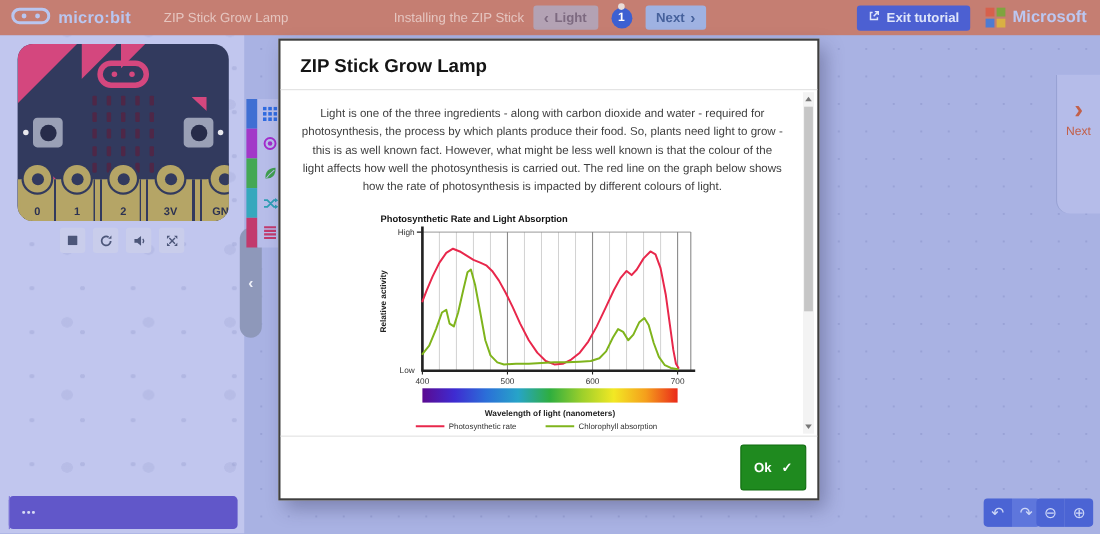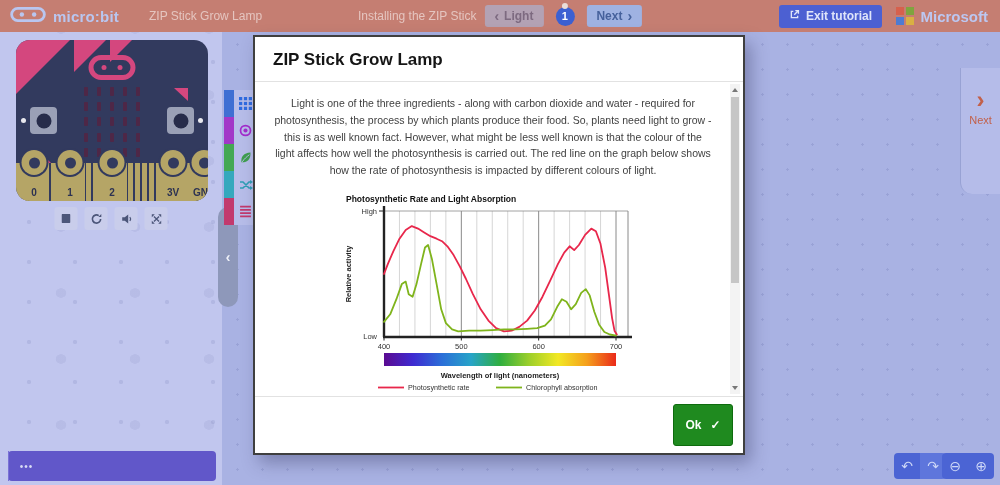--- a/index.html
+++ b/index.html
@@ -23,21 +23,21 @@
   .chev{font-size:14px;line-height:1;}
   .step-orb{width:19px;height:19px;border-radius:50%;background:#3c60d2;color:#fff;
     font-size:11px;font-weight:bold;display:flex;align-items:center;justify-content:center;
     position:relative;margin:0 4px;cursor:pointer;}
   .step-orb::before{content:'';position:absolute;top:-4px;left:50%;transform:translateX(-50%);
     width:6px;height:6px;border-radius:50%;background:#e9ddd9;}
   .h-right{margin-left:auto;display:flex;align-items:center;gap:14px;padding-right:12px;}
   .btn-exit{height:23px;background:#4c60d2;color:#dfe5fa;border:none;border-radius:3px;
     font-size:12px;font-weight:bold;display:flex;align-items:center;gap:6px;padding:0 10px;cursor:pointer;
     font-family:"Liberation Sans",sans-serif;}
-  .ms-logo{display:flex;align-items:flex-end;gap:7px;cursor:pointer;}
+  .ms-logo{display:flex;align-items:flex-start;gap:7px;cursor:pointer;}
   .ms-squares{display:grid;grid-template-columns:8px 8px;grid-template-rows:8px 8px;gap:1.5px;}
   .ms-squares i:nth-child(1){background:#d7604c;}
   .ms-squares i:nth-child(2){background:#7fa43f;}
   .ms-squares i:nth-child(3){background:#4e7bd2;}
   .ms-squares i:nth-child(4){background:#d9b043;}
   .ms-text{font-size:15px;font-weight:bold;color:#bcc7f1;}
 
   
   .workspace{position:absolute;left:0;right:0;top:32px;bottom:0;background:#a9b2e3;
     background-image:radial-gradient(#99a2d6 1px,transparent 1.3px);background-size:25px 25px;}
@@ -243,21 +243,21 @@
           <div class="plabel">0</div>
         </div>
       <div class="pad" style="left:39px">
           <div class="ring"></div>
           <div class="plabel">1</div>
         </div>
       <div class="pad" style="left:81px">
           <div class="ring"></div>
           <div class="plabel">2</div>
         </div>
-      <div class="pad" style="left:142px">
+      <div class="pad" style="left:124px">
           <div class="ring"></div>
           <div class="plabel">3V</div>
         </div>
       <div class="pad" style="left:172px;width:32px">
           <div class="ring"></div>
           <div class="plabel">GND</div>
         </div>
     </div>
   </div>
   <div class="simctrl">

